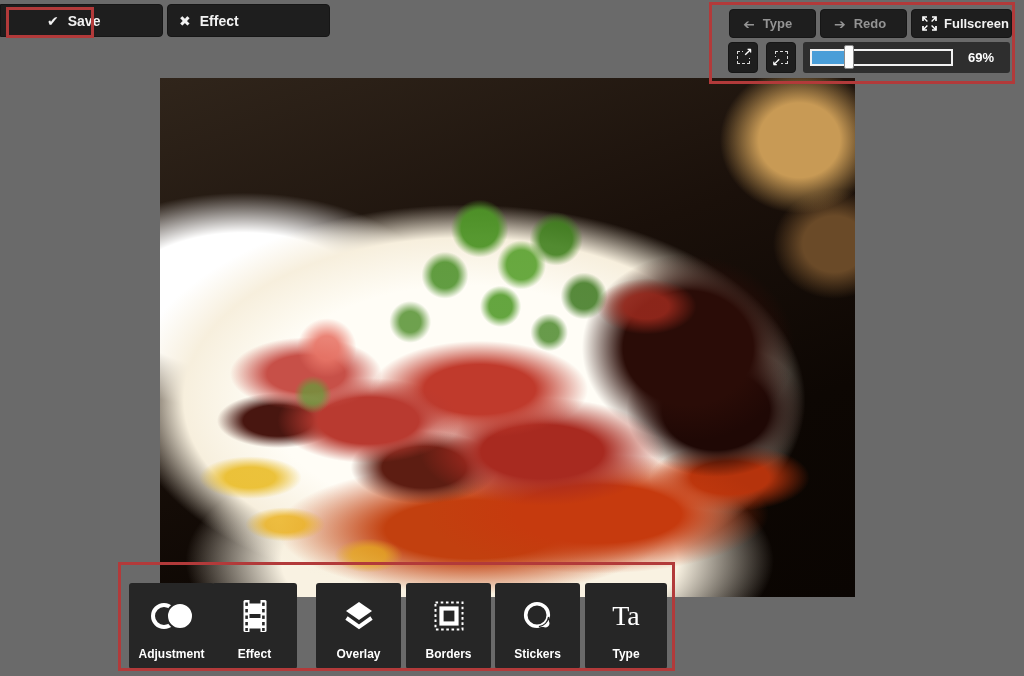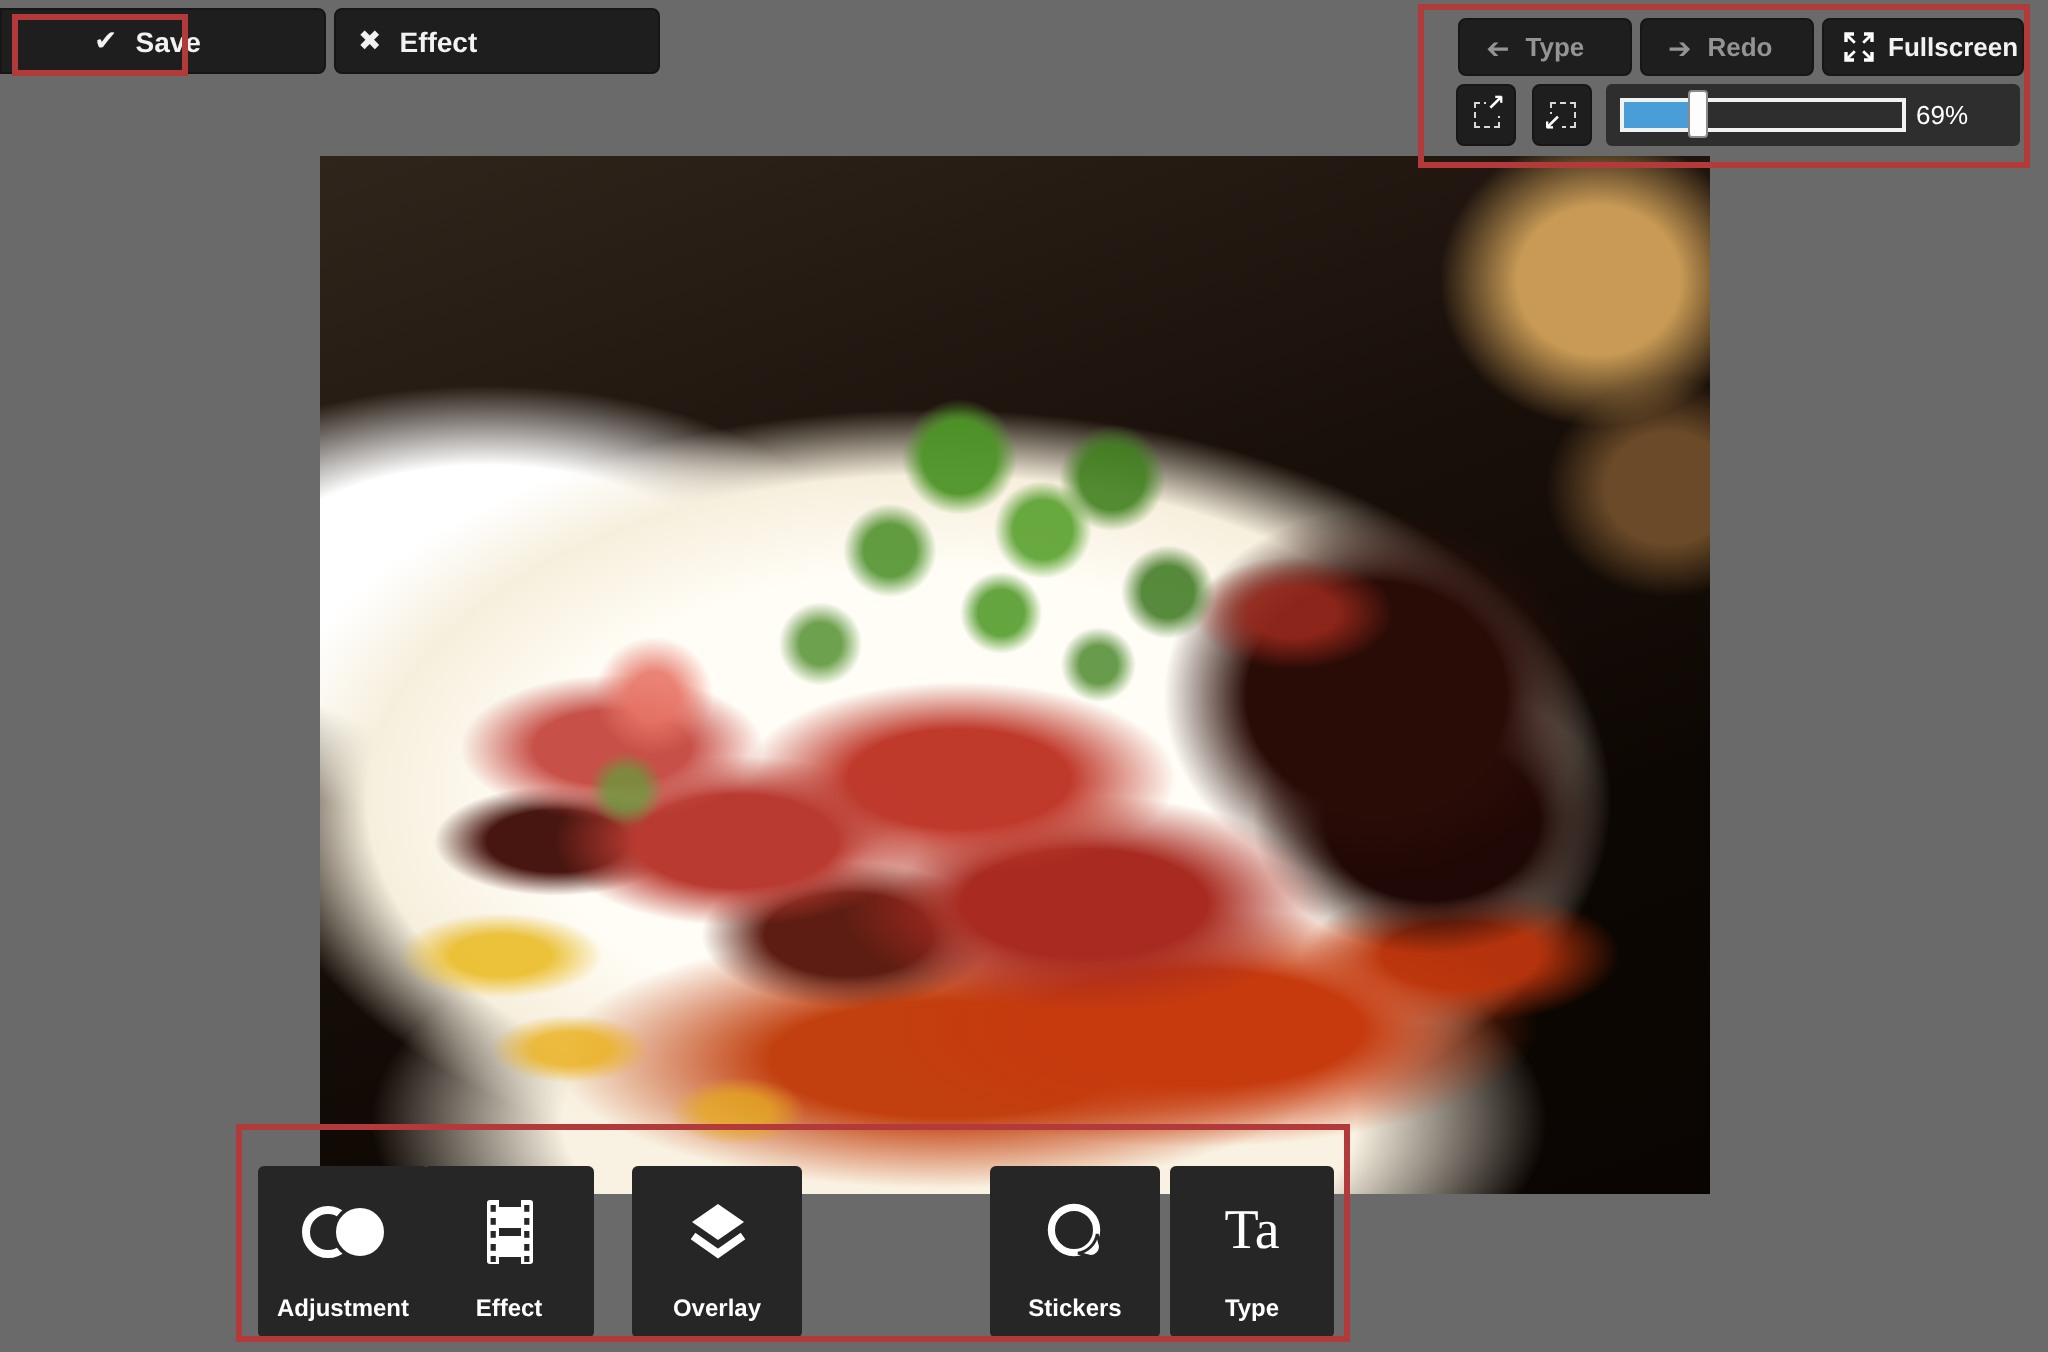--- a/index.html
+++ b/index.html
@@ -79,21 +79,21 @@
   .btn-zout{ left:766px; }
   .zsq-ic{ position:relative; width:13px; height:13px; border:1px dashed #d8d8d8; display:inline-block; }
   .zsq-ic .zarr{ position:absolute; font-size:11px; line-height:1; color:#fff; background:#1e1e1e; }
   .btn-zin  .zarr{ right:-4px; top:-5px; }
   .btn-zout .zarr{ left:-4px; bottom:-5px; }
 
   .zoom-panel{ position:absolute; left:803px; top:42px; width:207px; height:31px; background:#2e2e2e; border-radius:3px; z-index:5; }
   .ztrack{ position:absolute; left:7px; top:7px; width:143px; height:17px; border:2px solid #f2f2f2; background:#2e2e2e; cursor:pointer; }
   .zfill{ position:absolute; left:0; top:0; height:13px; width:39px; background:#4a9ed8; }
   .zhandle{ position:absolute; left:41px; top:3px; width:10px; height:24px; background:#fdfdfd; border:1px solid #8b8b8b; border-radius:2px; cursor:grab; }
-  .zpct{ position:absolute; left:155px; top:0; width:46px; height:31px; line-height:31px; color:#fff; font-size:13px; font-weight:normal; }
+  .zpct{ position:absolute; left:155px; top:0; width:46px; height:31px; line-height:31px; text-align:center; color:#fff; font-size:13px; font-weight:bold; }
 
   
   .tool{
     position:absolute; top:583px; width:85px; height:86px; background:#262626;
     border-radius:3px; z-index:5; display:flex; flex-direction:column; align-items:center;
     padding:13px 2px 8px 2px; cursor:pointer;
   }
   .tool .lbl{ margin-top:auto; color:#fff; font-size:12px; font-weight:bold; white-space:nowrap; }
   .tool .icw{ height:40px; display:flex; align-items:center; justify-content:flex-start; }
 
@@ -201,20 +201,29 @@
   <div class="tool t-2">
     <span class="icw">
       <svg width="32" height="30" viewBox="0 0 32 30">
         <path d="M16 1 L29 10 L16 19 L3 10 Z" fill="#fff"></path>
         <path d="M3.5 17 L16 25.8 L28.5 17" stroke="#fff" stroke-width="4" fill="none"></path>
       </svg>
     </span>
     <span class="lbl">Overlay</span>
   </div>
 
+  <div class="tool t-3">
+    <span class="icw">
+      <svg width="32" height="32" viewBox="0 0 32 32">
+        <rect x="2.5" y="2.5" width="27" height="27" fill="none" stroke="#fff" stroke-width="2" stroke-dasharray="2.6 2.6"></rect>
+        <rect x="8.5" y="8.5" width="15" height="15" fill="none" stroke="#fff" stroke-width="4.2"></rect>
+      </svg>
+    </span>
+    <span class="lbl">Borders</span>
+  </div>
 
   <div class="tool t-4">
     <span class="icw">
       <svg width="32" height="32" viewBox="0 0 32 32">
         <circle cx="15" cy="15" r="11.3" fill="none" stroke="#fff" stroke-width="3.6"></circle>
         <path d="M17 26.6 A11.5 11.5 0 0 0 26.6 17 L28.2 23.2 A5 5 0 0 1 23.2 28.2 Z" fill="#fff" stroke="#262626" stroke-width="1.4"></path>
       </svg>
     </span>
     <span class="lbl">Stickers</span>
   </div>

